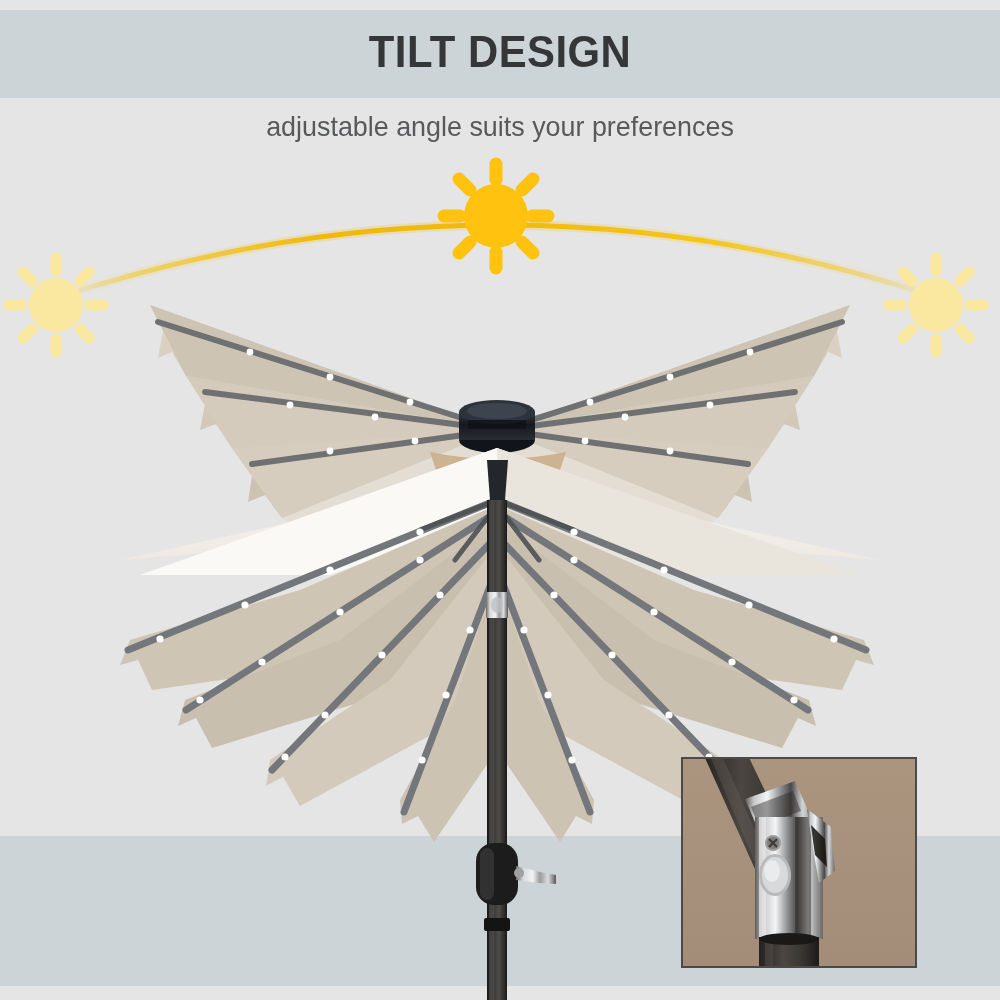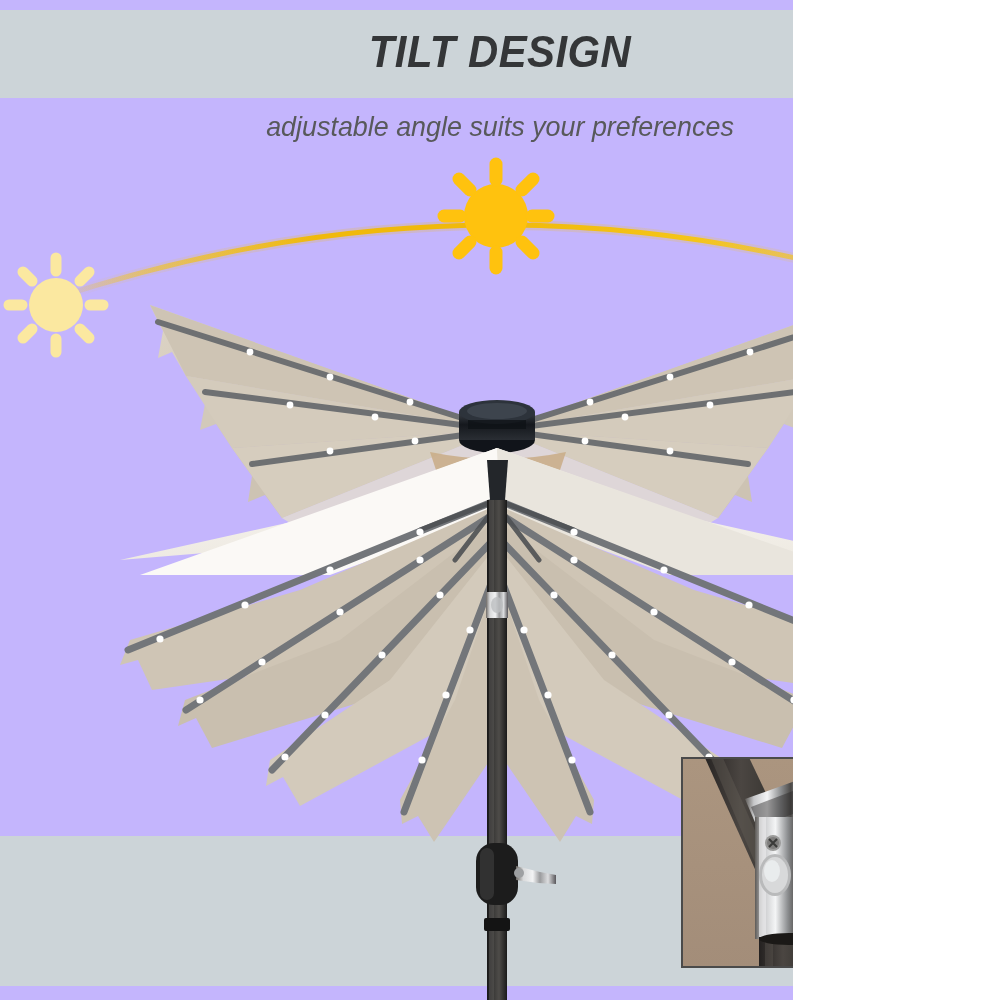--- a/index.html
+++ b/index.html
@@ -2,21 +2,21 @@
 <html><head>
 <meta charset="utf-8">
 <style>
   html,body{margin:0;padding:0;}
   body{
     width:1000px;height:1000px;
     background:#ffffff;
     font-family:"Liberation Sans", sans-serif;
     overflow:hidden;
   }
-  #stage{position:relative;width:793px;height:1000px;background:#c4b5fd;overflow:hidden;font-style:italic;}
+  #stage{position:relative;width:1000px;height:1000px;background:#e5e5e5;overflow:hidden;}
 
   
   .band{position:absolute;left:0;width:1000px;background:#ccd4d8;}
   #top-band{top:10px;height:88px;}
   #bottom-band{top:836px;height:150px;}
 
   
   #title{
     position:absolute;left:0;top:22px;width:1000px;
     text-align:center;

